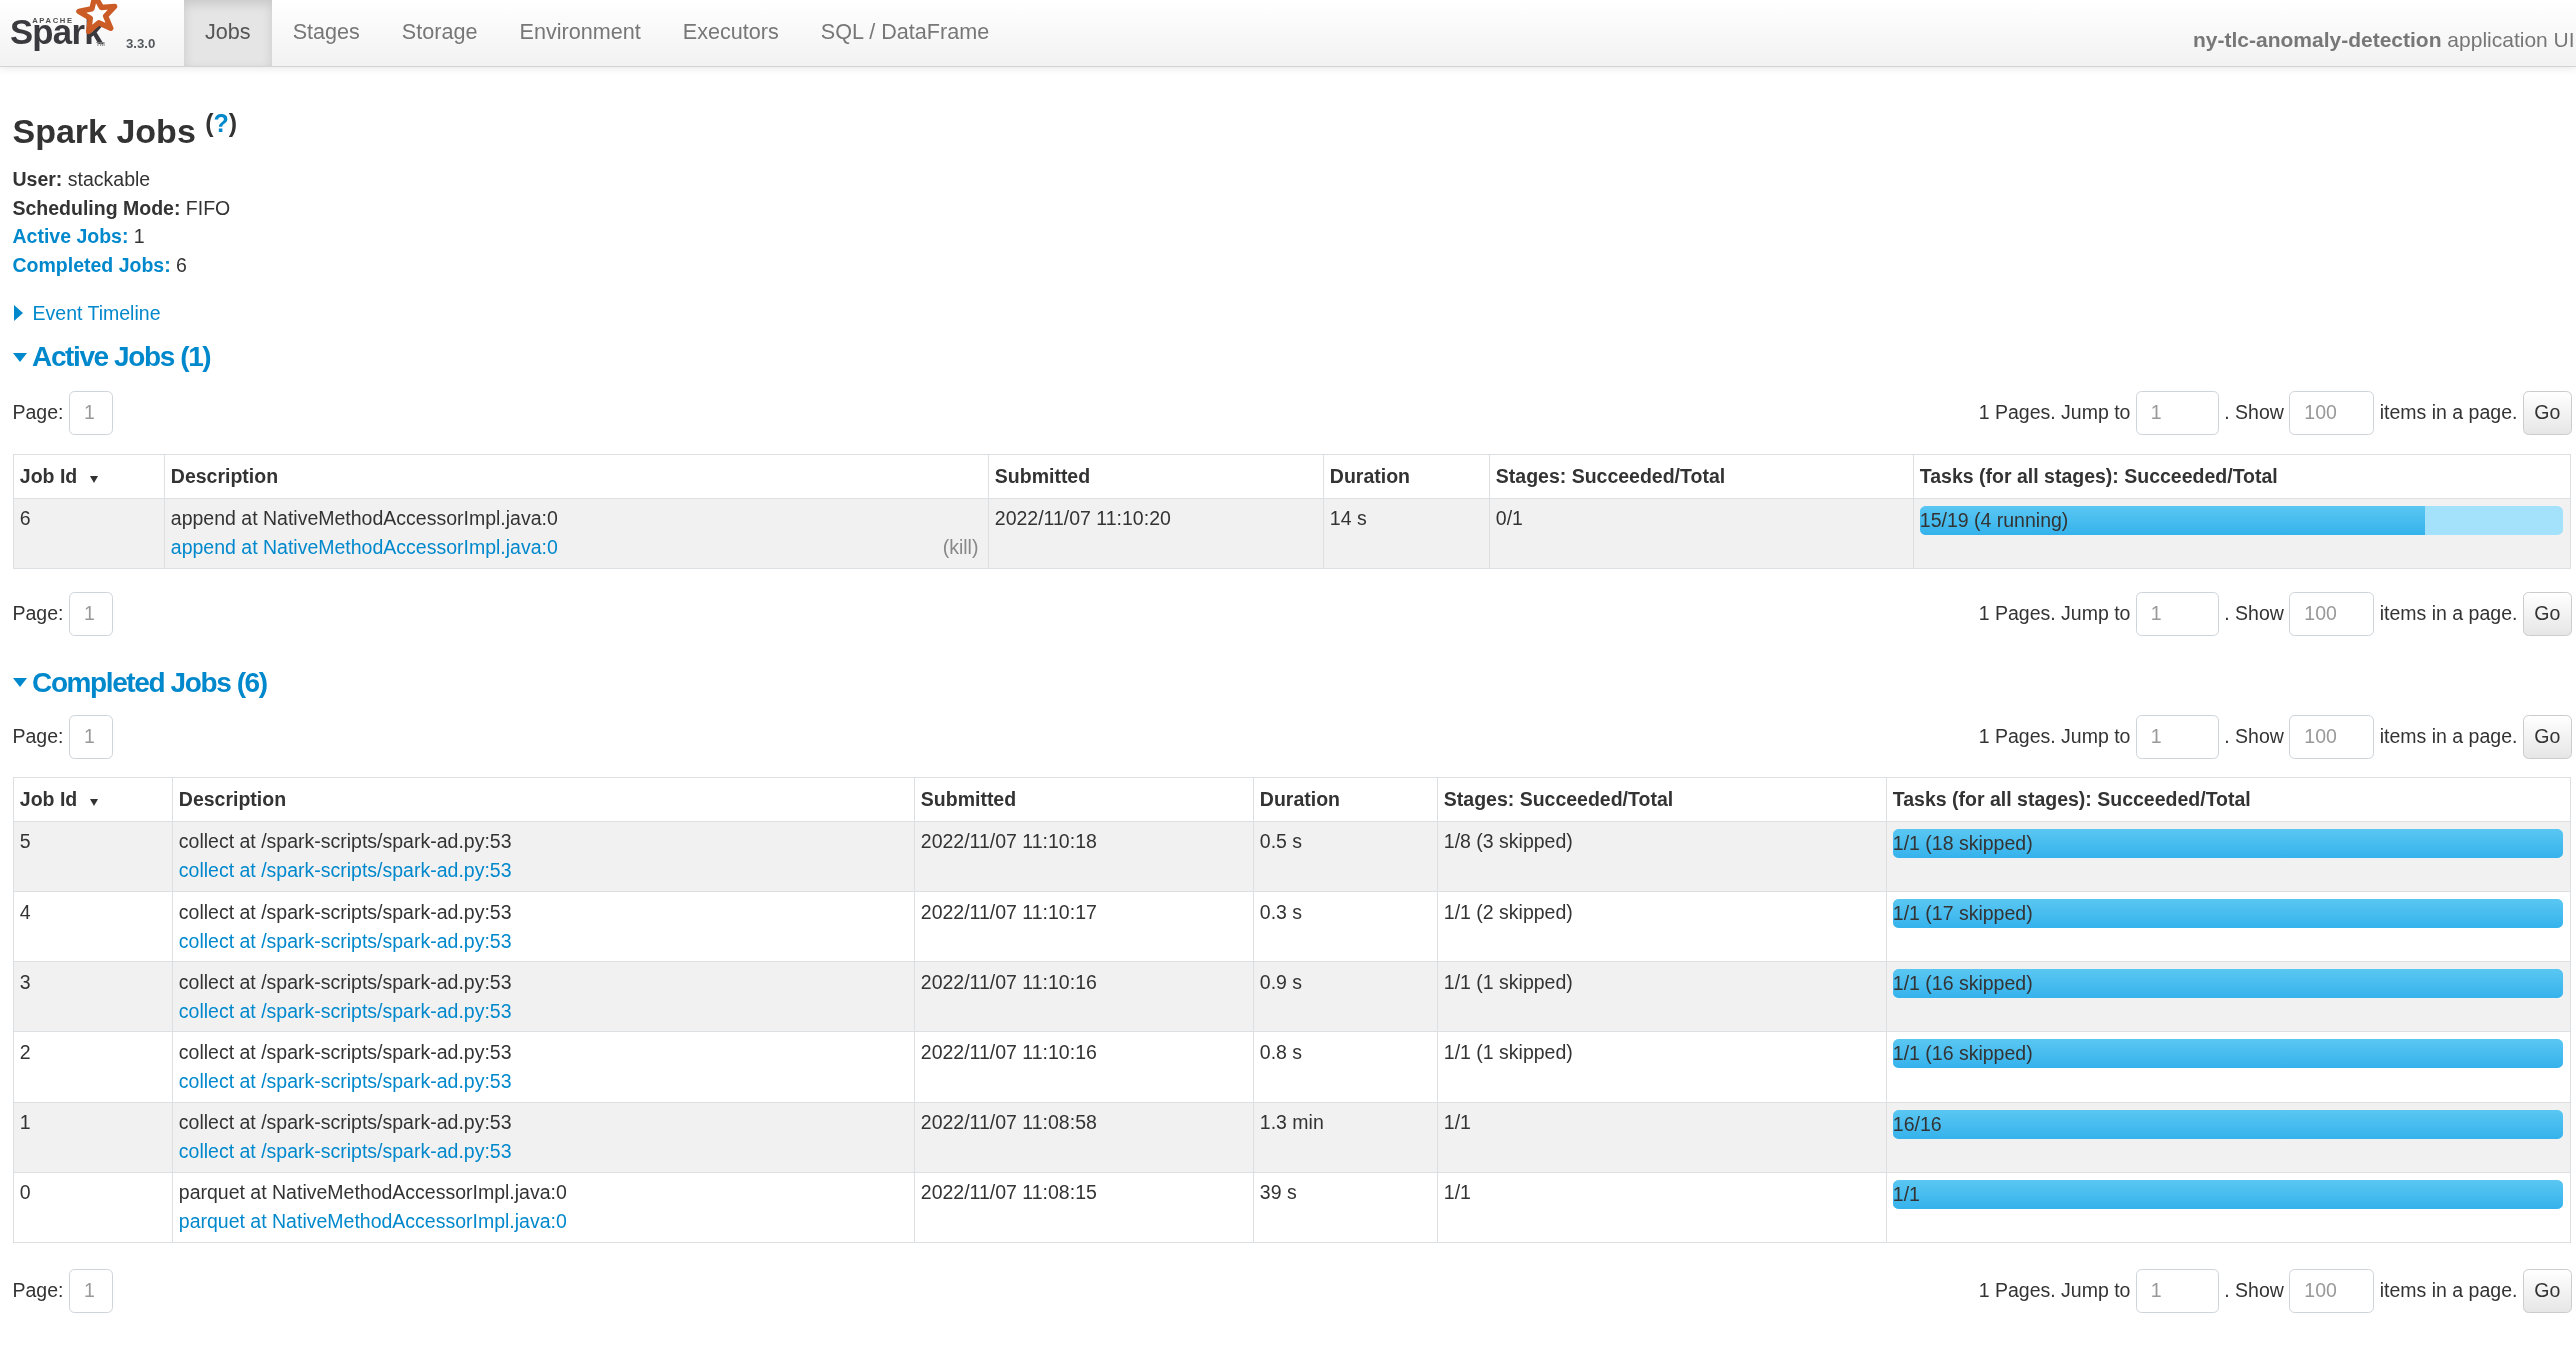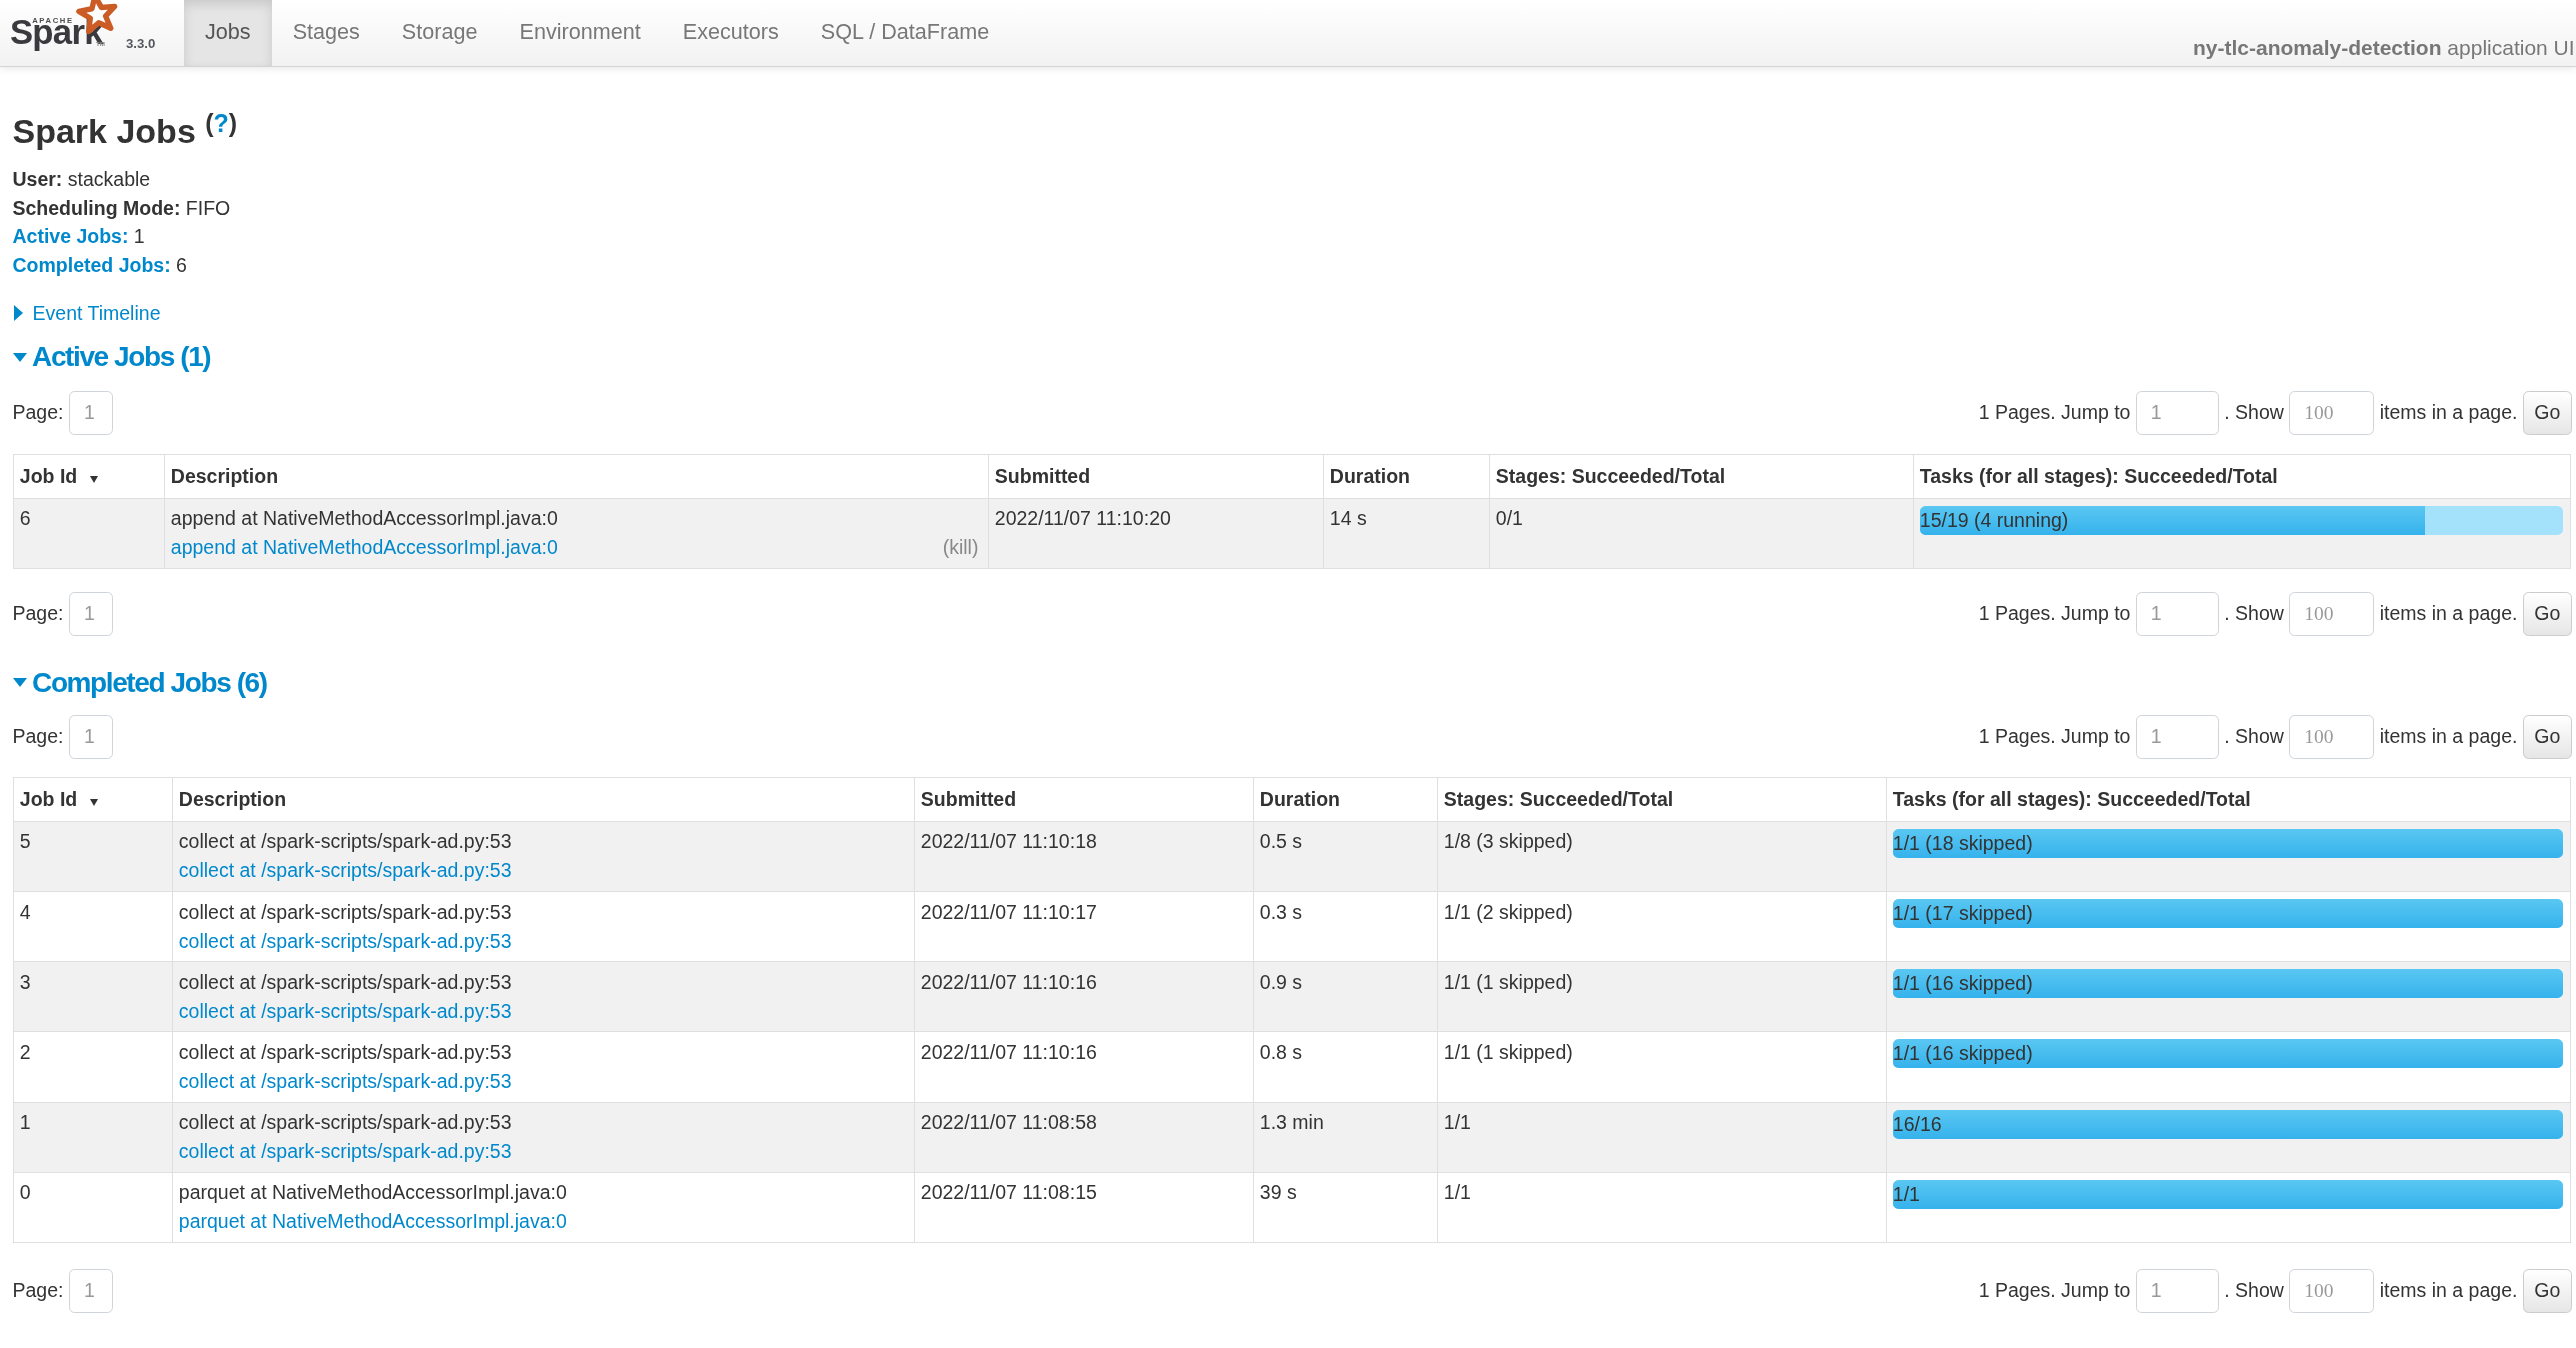--- a/index.html
+++ b/index.html
@@ -8,40 +8,40 @@
 a { color:#0088cc; text-decoration:none; }
 b, strong { font-weight:bold; }
 
 
 nav { position:relative; height:66px; background:linear-gradient(#ffffff,#f2f2f2); border-bottom:1.4px solid #d4d4d4; box-shadow:0 1.4px 8.3px rgba(0,0,0,.12); }
 .logo { position:absolute; left:7px; top:0; }
 .version { position:absolute; left:126px; top:36px; font-size:13.2px; font-weight:bold; color:#55595e; line-height:15.3px; }
 .nav-items { position:absolute; left:184px; top:0; display:flex; height:66px; }
 .nav-items div { padding:0 21px; line-height:63px; font-size:21.6px; color:#777; }
 .nav-items .active { background:#e5e5e5; box-shadow:inset 0 4.2px 11px rgba(0,0,0,.125); color:#555; }
-.appname { position:absolute; right:1.4px; top:16px; line-height:63px; font-size:21px; color:#777; }
+.appname { position:absolute; right:1.4px; top:8px; line-height:63px; font-size:21px; color:#777; }
 
 
 .content { padding:0 4.2px 0 12.5px; }
 h3 { font-size:34px; line-height:40px; margin:44px 0 0 0; font-weight:bold; color:#333; }
 h3 .sup { font-size:25px; position:relative; top:-11px; vertical-align:baseline; letter-spacing:0; }
 ul.info { list-style:none; margin:11px 0 0 0; padding:0; }
 ul.info li { line-height:28.5px; }
 .evt { margin-top:19.5px; line-height:29px; }
 .arr-r { display:inline-block; width:0; height:0; border-top:8.3px solid transparent; border-bottom:8.3px solid transparent; border-left:9.7px solid #0088cc; margin:0 9.7px -1.4px 1.4px; }
 h4.sec { font-size:28px; letter-spacing:-1.4px; line-height:29px; margin:14.6px 0 0 0; font-weight:bold; }
 .arr-d { display:inline-block; width:0; height:0; border-left:7.7px solid transparent; border-right:7.7px solid transparent; border-top:9px solid #0088cc; margin:0 5.6px 2.8px 0; vertical-align:middle; }
 
 
 .pag { display:flex; justify-content:space-between; align-items:center; white-space:pre; }
 .pag .lft { display:flex; align-items:center; }
 .pag .rgt { display:flex; align-items:center;justify-content:flex-end; }
 .pag input { width:28px; height:42px; border:1.4px solid #ced4da; border-radius:5.6px; font-family:"Liberation Sans",sans-serif; font-size:19.5px; color:#999; padding:0 0 0 14px; }
 .pag input.jmp { width:67px; }
-.pag input.shw { width:69px;font-family:Liberation Serif, serif; }
+.pag input.shw { width:69px; }
 .pag button { height:42px; width:47px; border:1.4px solid #cccccc; border-radius:5.6px; background:linear-gradient(#ffffff,#e6e6e6); font-family:"Liberation Sans",sans-serif; font-size:19.5px; color:#333; padding:0; }
 .m1 { margin-top:19.5px; }
 .m2 { margin-top:23px; }
 .m3 { margin-top:18px; }
 .m4 { margin-top:26px; }
 
 
 table { border-collapse:collapse; table-layout:fixed; width:2557px; }
 .t1 { margin-top:19px; }
 .t2 { margin-top:18px; }

